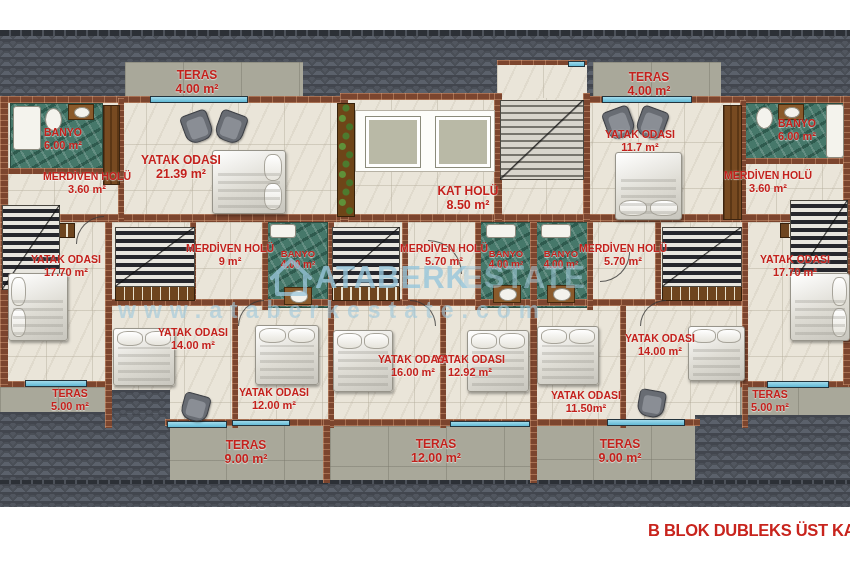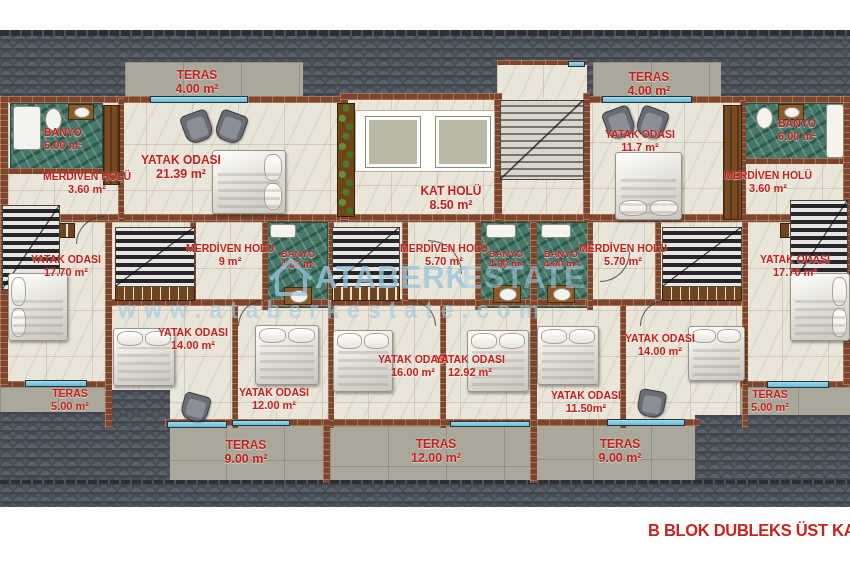--- a/index.html
+++ b/index.html
@@ -272,21 +272,21 @@
     <span class="l2">6.00 m²</span>
   </div>
   <div class="lbl" style="left:27px;top:170px;width:120px;">
     <span class="l1">MERDİVEN HOLÜ</span>
     <span class="l2">3.60 m²</span>
   </div>
   <div class="lbl big" style="left:131px;top:153px;width:100px;">
     <span class="l1">YATAK ODASI</span>
     <span class="l2">21.39 m²</span>
   </div>
-  <div class="lbl big" style="left:401px;top:184px;width:100px;text-align:center;">
+  <div class="lbl big" style="left:418px;top:184px;width:100px;text-align:center;">
     <span class="l1">KAT  HOLÜ</span>
     <span class="l2">8.50 m²</span>
   </div>
   <div class="lbl big" style="left:599px;top:70px;width:100px;">
     <span class="l1">TERAS</span>
     <span class="l2">4.00 m²</span>
   </div>
   <div class="lbl" style="left:590px;top:128px;width:100px;">
     <span class="l1">YATAK ODASI</span>
     <span class="l2">11.7 m²</span>

